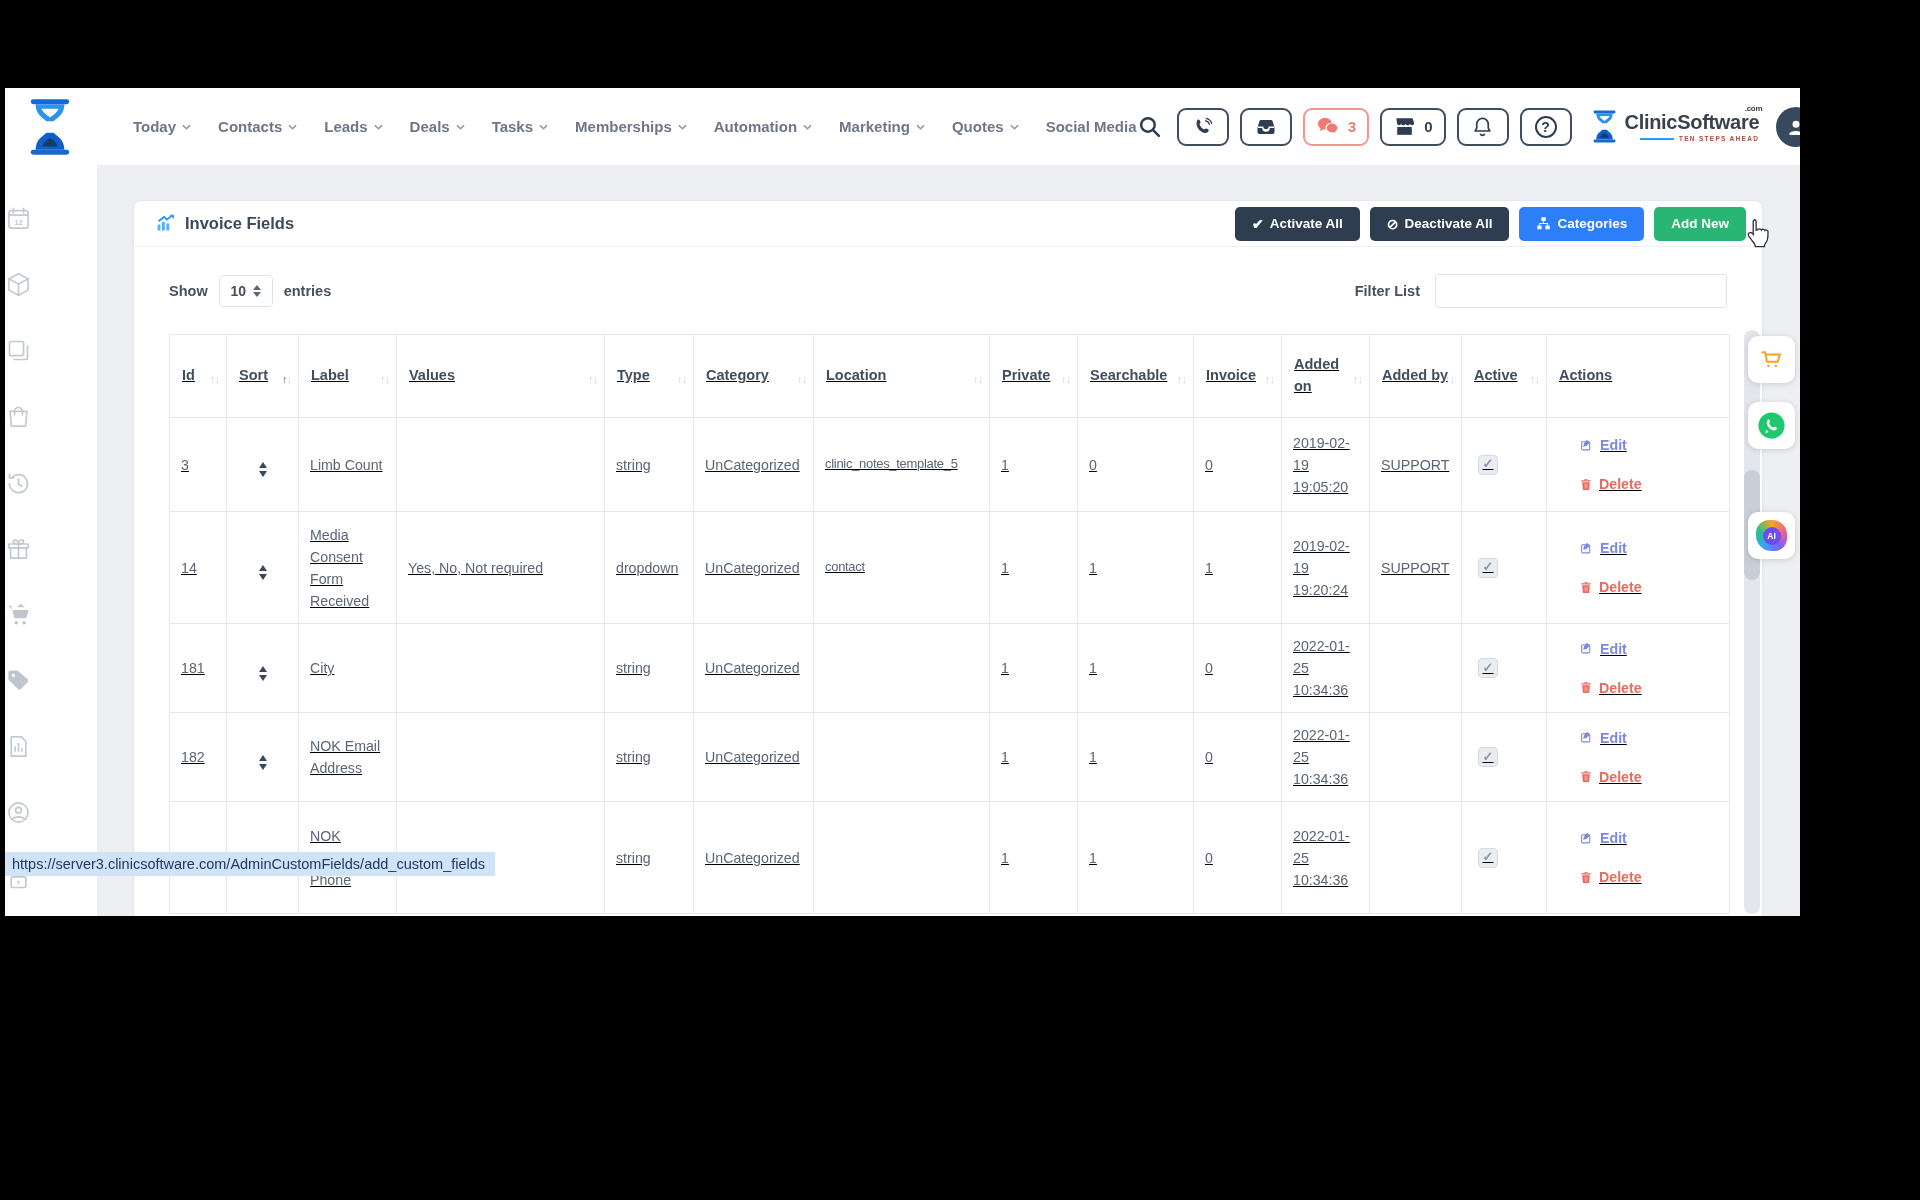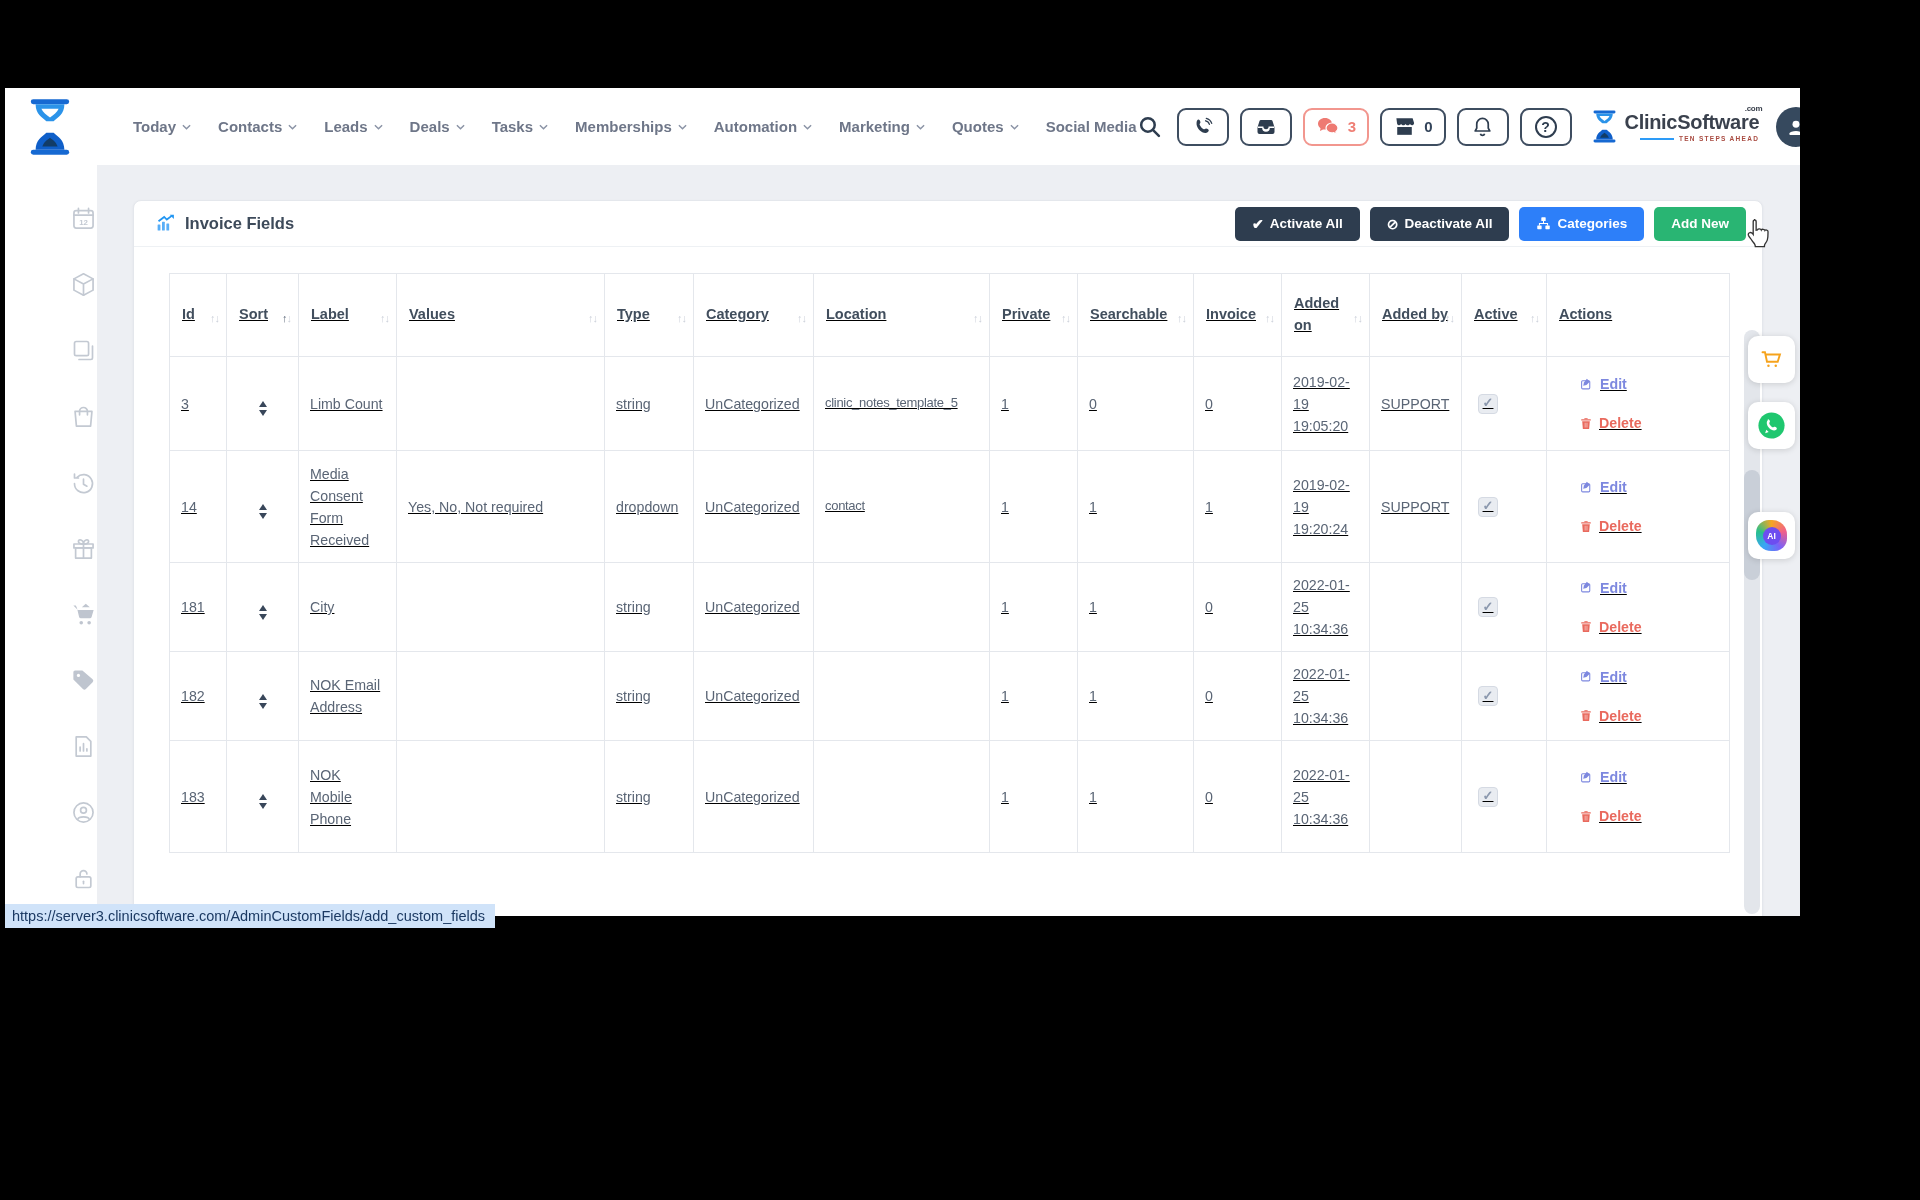--- a/index.html
+++ b/index.html
@@ -32,21 +32,21 @@
   .brand-tld { position:absolute; top:-7px; right:-3px; font-size:8px; font-weight:700; color:#3a414d;margin-left:21px; }
   .brand-tagrow { display:flex; align-items:center; gap:5px; margin-top:1px; justify-content:flex-end; }
   .brand-tagline-line { width:34px; height:2px; background:#2d9bf7; }
   .brand-tagline { font-size:6.5px; letter-spacing:1.3px; color:#a94b41; font-weight:700; }
   .avatar { width:40px; height:40px; border-radius:50%; background:#36495e; display:flex;
             align-items:center; justify-content:center; margin-left:6px; cursor:pointer; }
 
   
   .body-row { display:flex; height:751px; }
   .sidebar { width:92px; background:#fff; padding-top:40px; display:flex; flex-direction:column;
-             align-items:flex-end; gap:39px; flex:0 0 auto; }
+             align-items:flex-start; gap:39px; flex:0 0 auto; }
   .side-icon { width:27px; height:27px; cursor:pointer; }
   .side-icon svg { width:27px; height:27px; display:block; }
   .main { flex:1; background:#edeff3; position:relative; }
 
   .card { position:absolute; left:36px; right:37px; top:35px; bottom:-10px; background:#fff;
           border:1px solid #e4e7ec; border-radius:8px 8px 0 0; box-shadow:0 1px 3px rgba(20,30,50,.05); }
   .card-header { height:46px; display:flex; align-items:center; padding:0 16px 0 21px; border-bottom:1px solid #eef1f4; }
   .page-title { font-size:16.5px; font-weight:700; color:#3d4a5a; margin-left:9px; }
   .hdr-buttons { margin-left:auto; display:flex; gap:10px; }
   .btn { height:34px; border:none; border-radius:5px; color:#fff; font-size:13.5px; font-weight:700;
@@ -95,21 +95,21 @@
   .scroll-thumb { position:absolute; left:0; top:140px; width:16px; height:110px; background:#c9cfd8; border-radius:8px; }
   .float-btn { position:absolute; left:1748px; width:47px; height:47px; background:#fff; border-radius:10px;
                box-shadow:0 1px 6px rgba(0,0,0,.15); display:flex; align-items:center; justify-content:center; cursor:pointer; }
   .fb-cart { top:336px; } .fb-wa { top:402px; } .fb-ai { top:468px;margin-top:44px; }
   .ai-blob { width:31px; height:31px; border-radius:42% 48% 40% 50%;
              background:conic-gradient(#f6a623,#f2608a,#7b61f8,#39a7f5,#29c08a,#f6a623);
              display:flex; align-items:center; justify-content:center; }
   .ai-core { width:18px; height:18px; border-radius:50%; background:#6d4df0; color:#fff; font-size:8.5px;
              font-weight:800; display:flex; align-items:center; justify-content:center; }
 
-  .statusbar { position:absolute; left:5px; top:904px; height:24px; background:#d0e3f9; color:#1c3a63;
+  .statusbar { position:absolute; left:5px; top:852px; height:24px; background:#d0e3f9; color:#1c3a63;
                font-size:14.5px; line-height:24px; padding:0 10px 0 7px; z-index:80; white-space:nowrap; }
   .cursor { position:absolute; left:1742px; top:216px; z-index:99; pointer-events:none; }
 </style>
 </head>
 <body>
 
 <div class="window">
 
   <div class="topbar">
     <div class="applogo">
@@ -365,20 +365,35 @@
                   </svg>
               </span>
               <span>Categories</span>
             </button>
             <button class="btn btn-green">
               <span>Add New</span>
             </button>
           </div>
         </div>
 
+        <div class="controls">
+          <span class="ctl-label">Show</span>
+          <div class="pagesize">
+            <span class="val">10</span>
+            <span class="spin">
+                <span class="tri-up"></span>
+                <span class="tri-dn"></span>
+              </span>
+          </div>
+          <span class="ctl-label">entries</span>
+          <div class="filter-wrap">
+            <span class="ctl-label">Filter List</span>
+            <input class="filter-input" value="" style="">
+          </div>
+        </div>
 
         <div class="table-wrap">
           <table>
             <colgroup>
               <col style="width:57px">
                 <col style="width:72px">
                 <col style="width:98px">
                 <col style="width:208px">
               <col style="width:89px">
                 <col style="width:120px">

